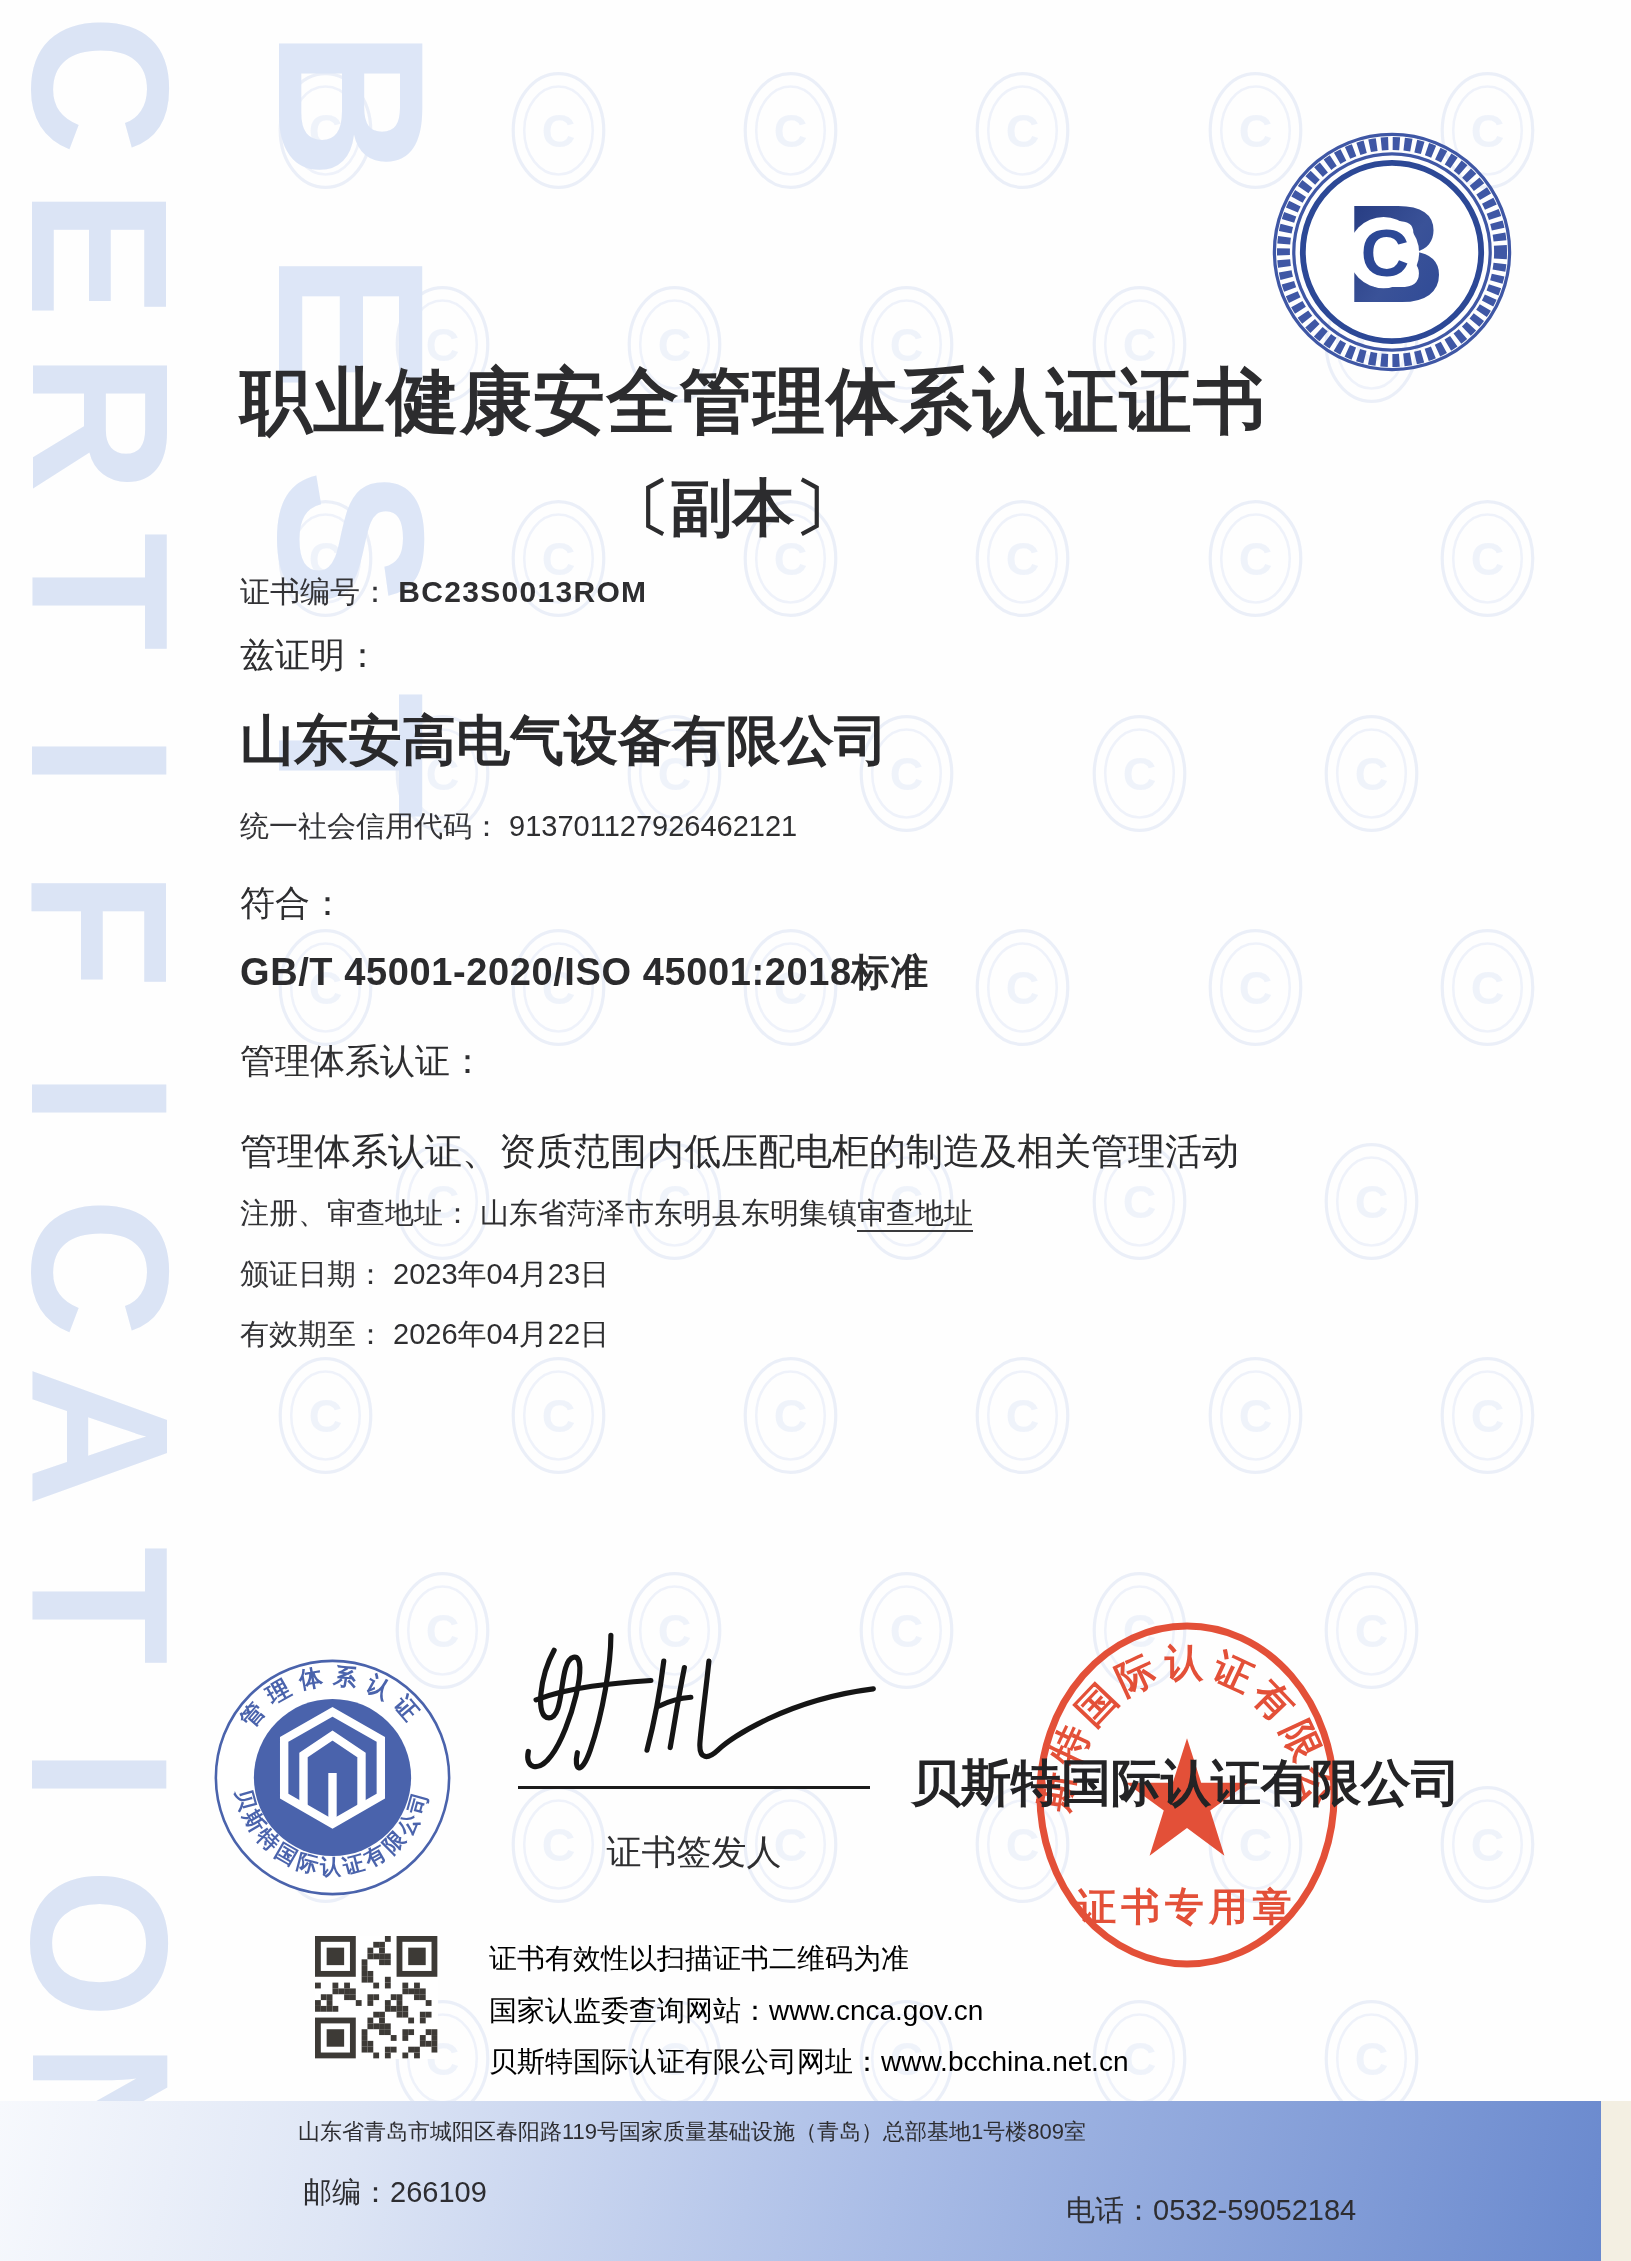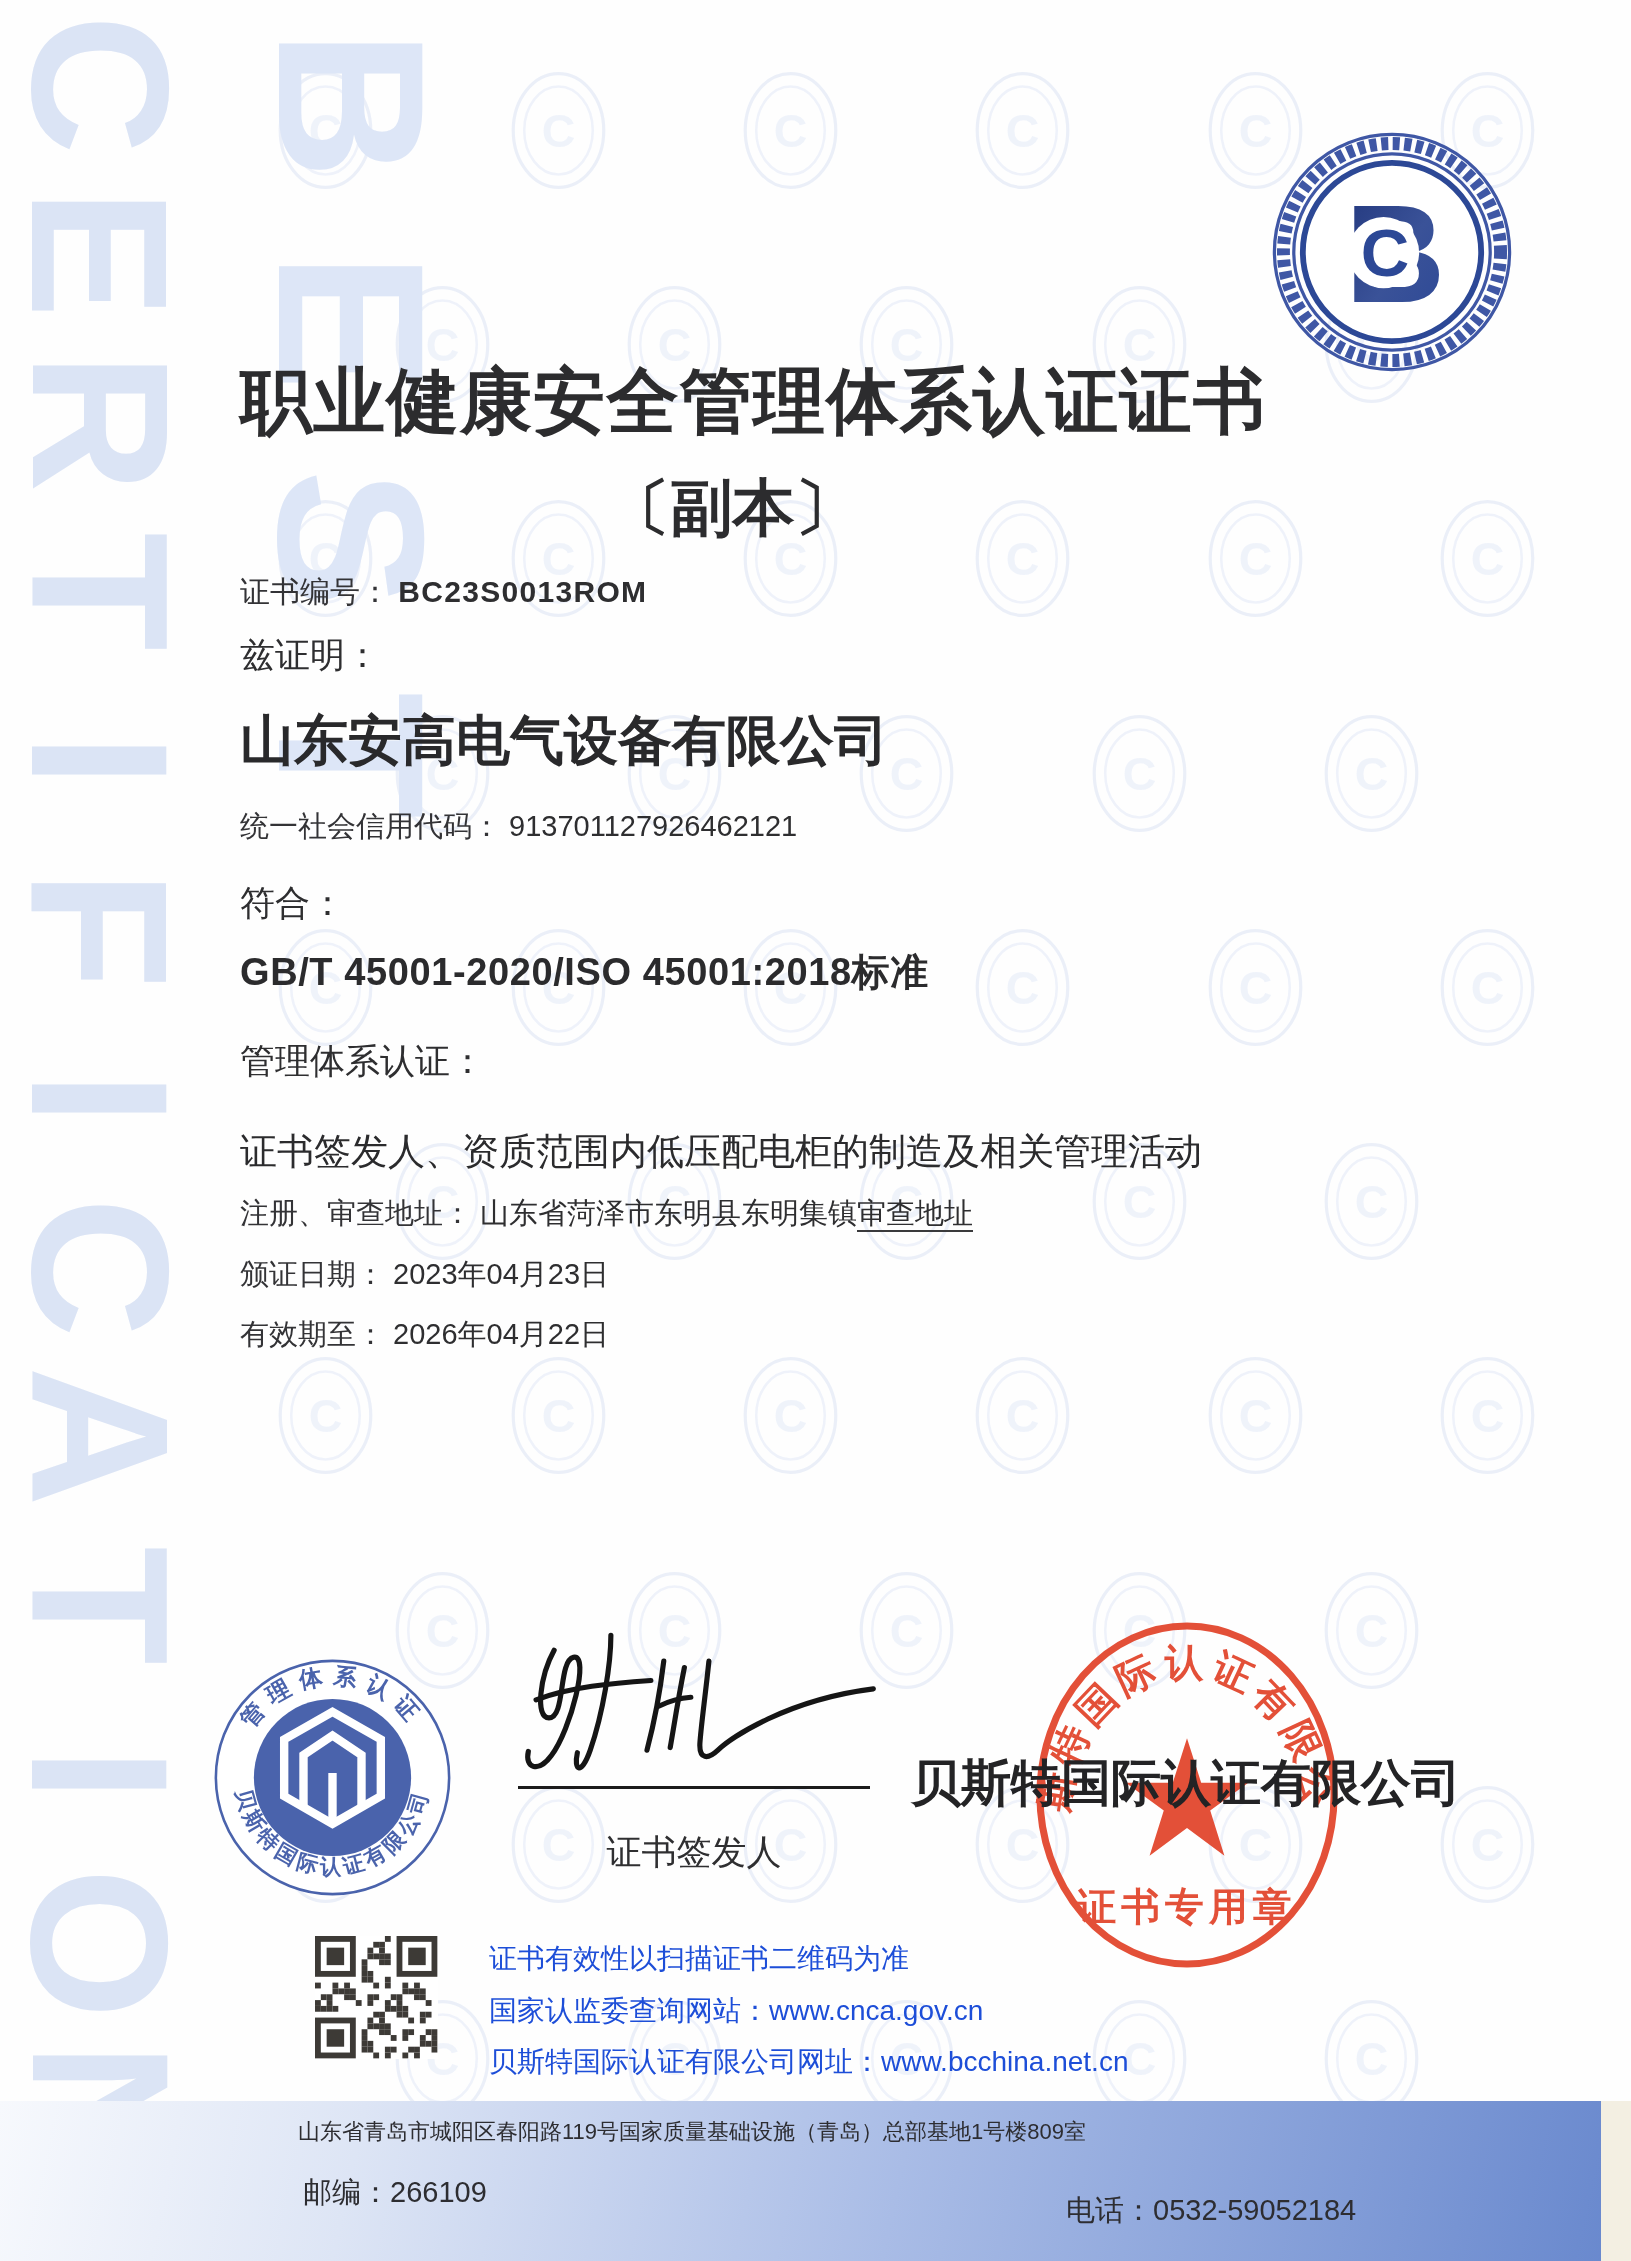--- a/index.html
+++ b/index.html
@@ -41,21 +41,21 @@
 
   
   .seal-logo{position:absolute;left:212px;top:1657px;z-index:2;}
   .sig-block{position:absolute;left:509px;top:1621px;z-index:3;}
   .sig-line{position:absolute;left:518px;top:1786px;width:352px;height:3.2px;background:#1c1c1c;z-index:3;}
   .sig-label{position:absolute;left:518px;top:1829px;width:352px;text-align:center;font-size:35px;color:#2f2f31;z-index:3;}
   .issuer-name{position:absolute;left:911px;top:1750px;font-size:50px;font-weight:700;color:#232325;z-index:4;white-space:nowrap;}
   .stamp{position:absolute;left:1018px;top:1604px;z-index:3;}
 
   .qr-box{position:absolute;left:315px;top:1936px;z-index:2;}
-  .qr-text{position:absolute;left:489px;top:1940px;z-index:2;font-size:28px;color:#1d4ed8;}
+  .qr-text{position:absolute;left:489px;top:1940px;z-index:2;font-size:28px;color:#000000;}
   .qr-text div{margin-bottom:13.6px;white-space:nowrap;}
 
   
   .footer{position:absolute;left:0;top:2101px;width:1631px;height:160px;z-index:5;
           background:linear-gradient(102deg,#f7f9fd 0%,#dde5f5 22%,#a9bce6 55%,#6787cd 100%);}
   .footer .edge{position:absolute;right:0;top:0;width:30px;height:160px;background:#f3efe2;}
   .footer .addr{position:absolute;left:298px;top:15.5px;font-size:22px;color:#2d2d31;white-space:nowrap;}
   .footer .postal{position:absolute;left:303px;top:72px;font-size:29px;color:#2d2d31;}
   .footer .phone{position:absolute;left:1066px;top:90px;font-size:29px;color:#2d2d31;}
 </style>
@@ -390,21 +390,21 @@
   </div>
   <div class="row f-hereby">兹证明：</div>
   <div class="row f-company">山东安高电气设备有限公司</div>
   <div class="row f-credit">
     <span class="lbl">统一社会信用代码：</span>
     <span class="val">913701127926462121</span>
   </div>
   <div class="row f-conform">符合：</div>
   <div class="row f-standard">GB/T 45001-2020/ISO 45001:2018标准</div>
   <div class="row f-scopelbl">管理体系认证：</div>
-  <div class="row f-scope">证书签发人、资质范围内低压配电柜的制造及相关管理活动</div>
+  <div class="row f-scope">管理体系认证、资质范围内低压配电柜的制造及相关管理活动</div>
   <div class="row f-reg">
     <span class="lbl">注册、审查地址：</span>
     <span class="val">山东省菏泽市东明县东明集镇</span><span class="val u">审查地址</span>
   </div>
   <div class="row f-issue">
     <span class="lbl">颁证日期：</span>
     <span class="val">2023年04月23日</span>
   </div>
   <div class="row f-valid">
     <span class="lbl">有效期至：</span>

